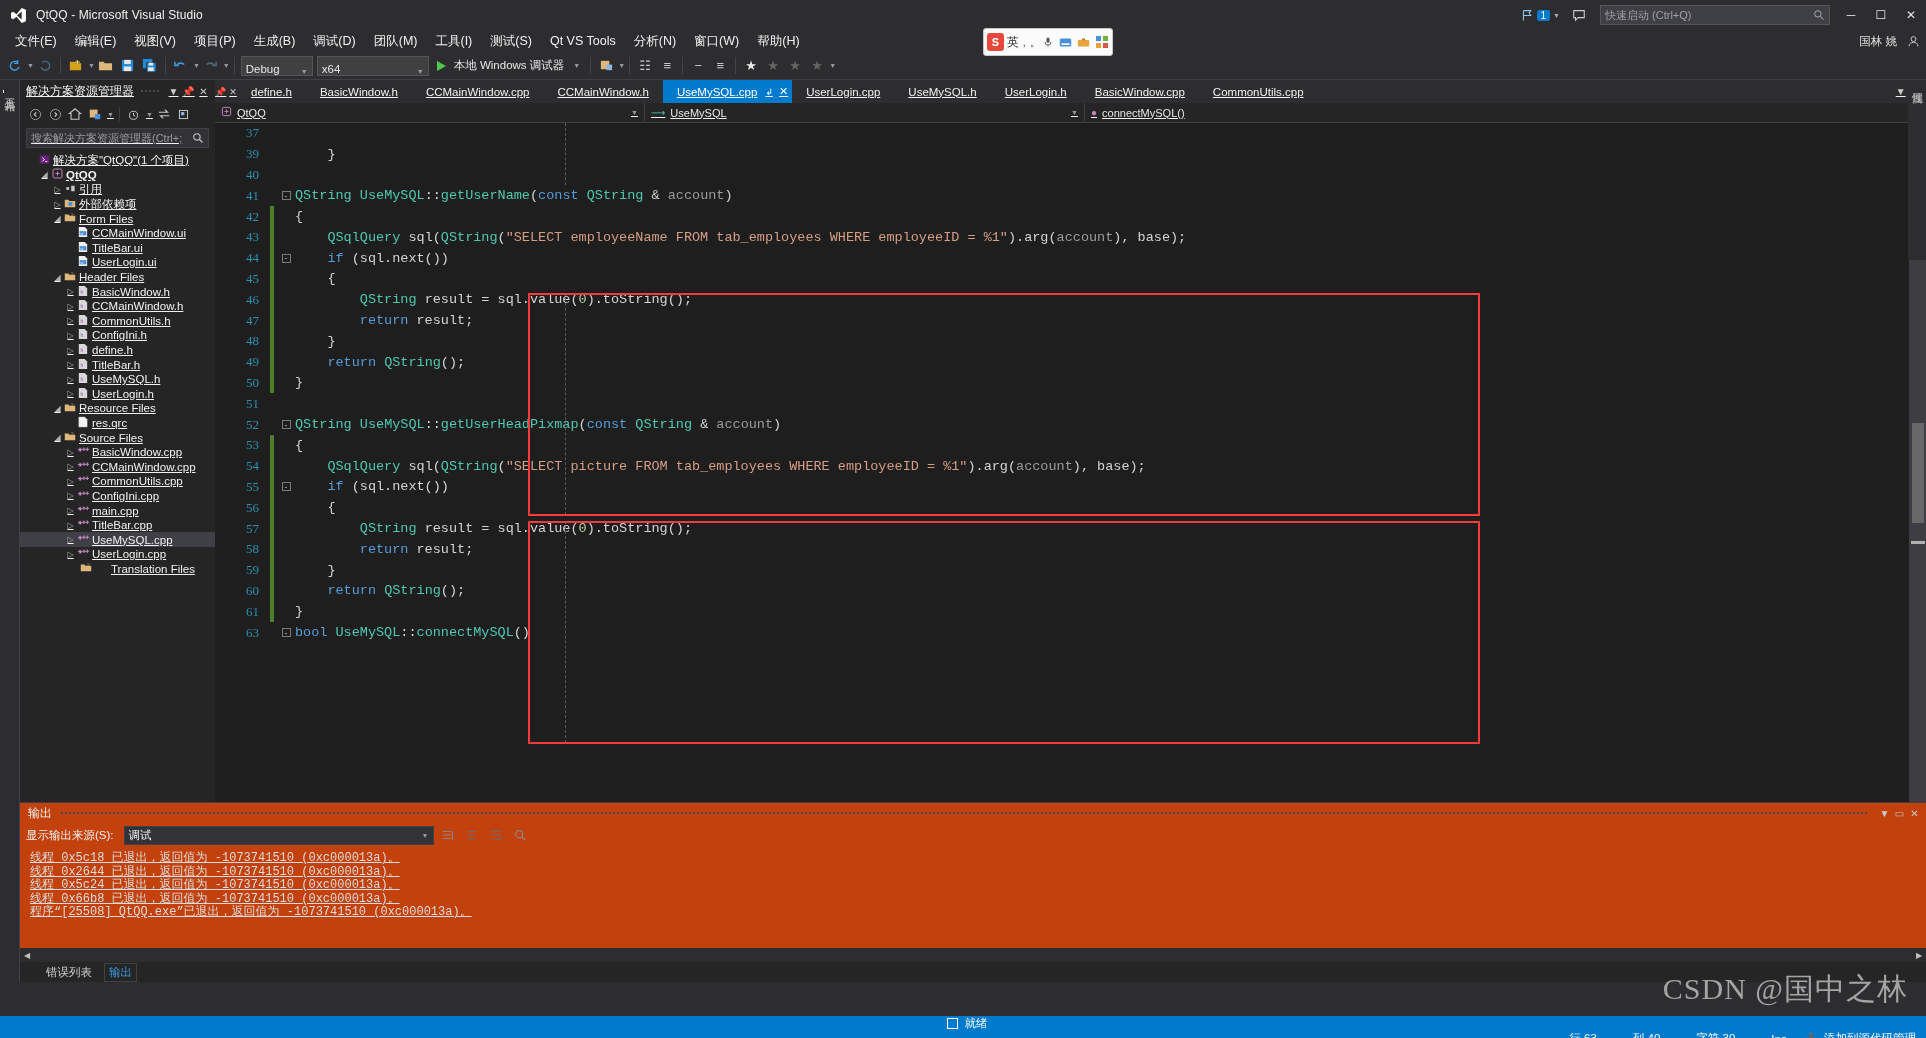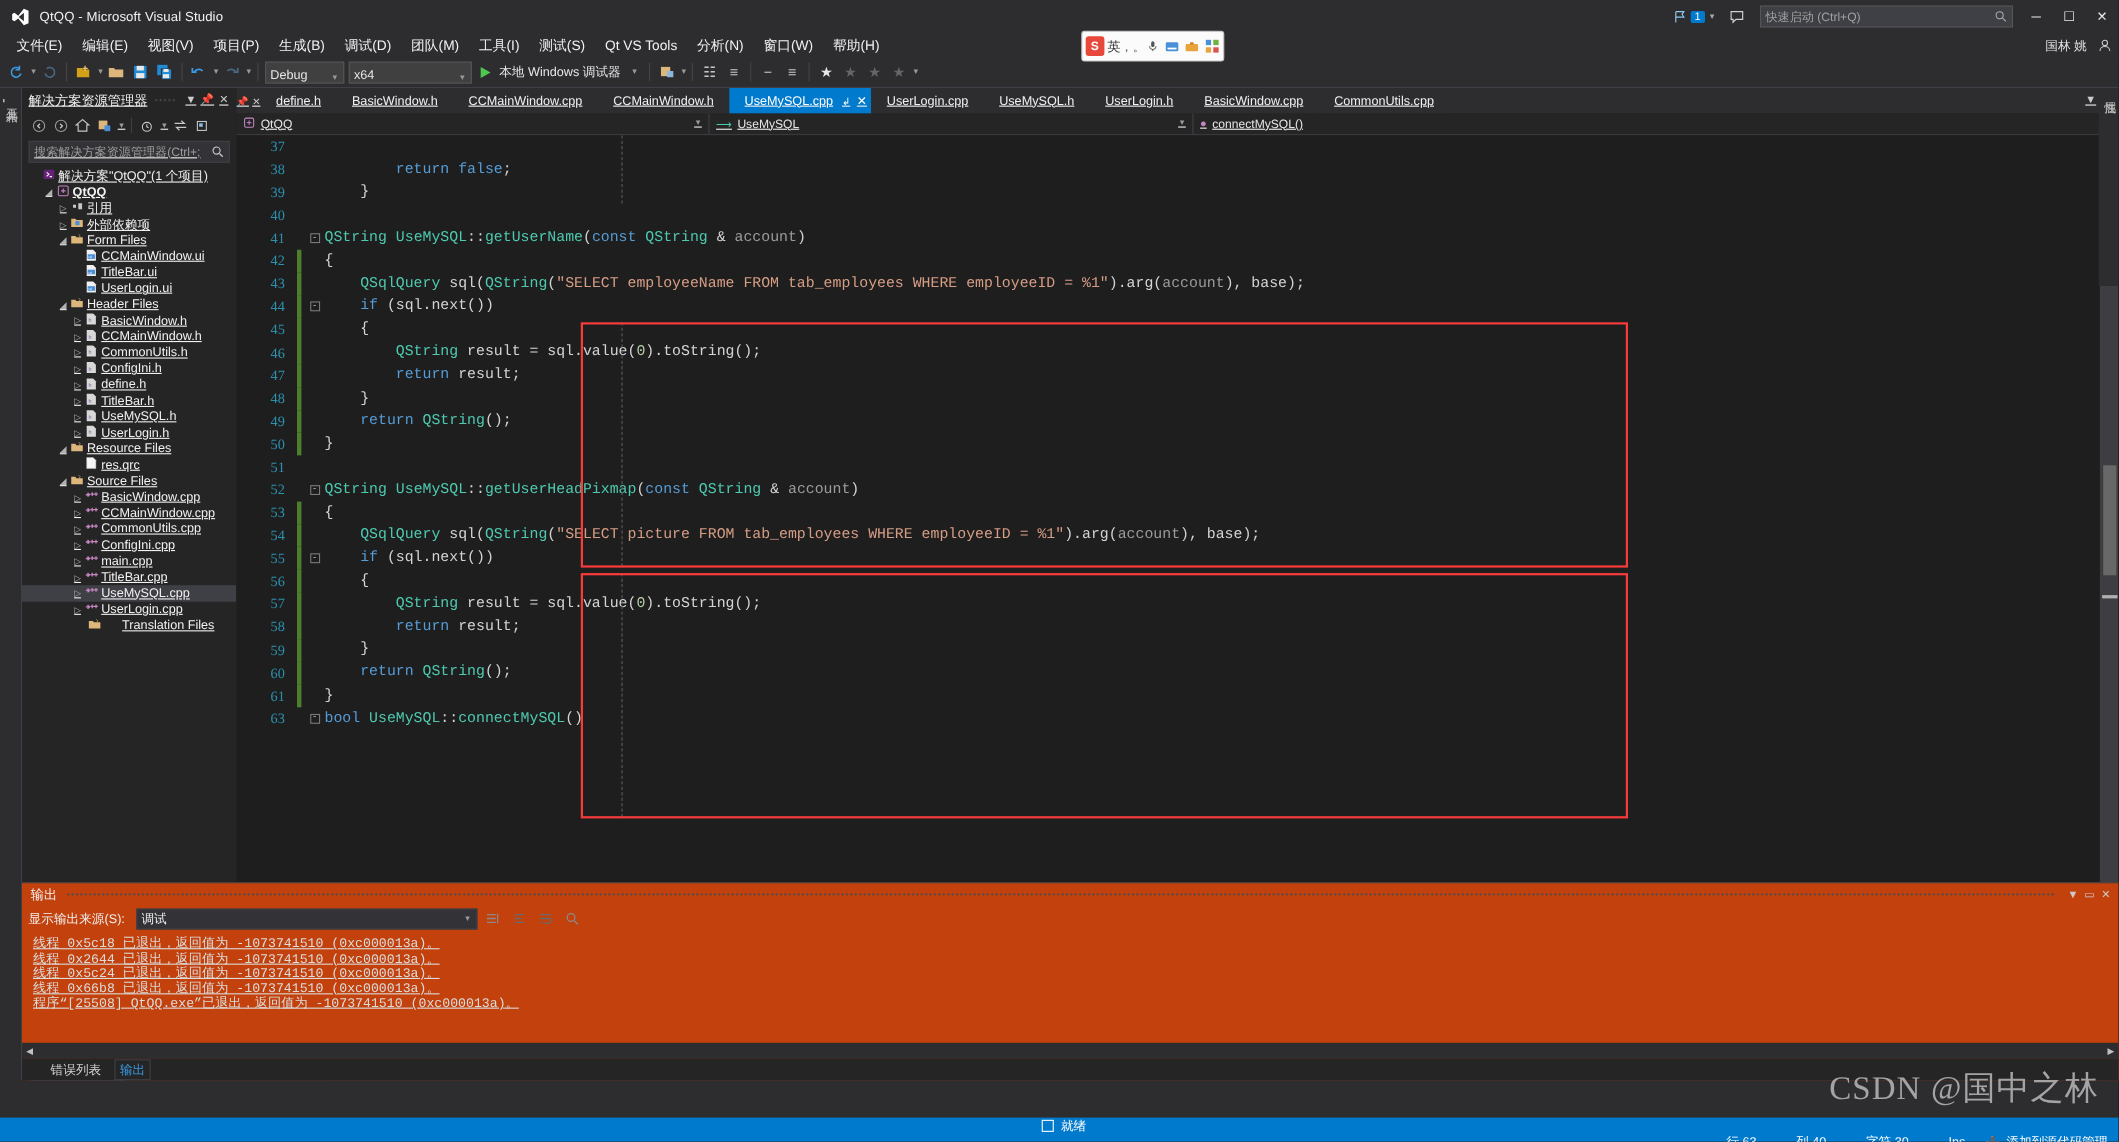--- a/index.html
+++ b/index.html
@@ -764,21 +764,20 @@
         </div>
         <div class="navseg s3">
           <span class="ns-ic" style="color:#c586c0;">●</span>
           <span class="nv">connectMySQL()</span>
         </div>
       </div>
 
       <div class="code-area">
         <div class="code-scroll" id="code-root">
             <div class="cline"><span class="lnum">37</span><span class="gutter-mark"></span><span class="fold"></span><span class="ctext"><span class="pn">    </span></span></div>
-            <div class="cline"><span class="lnum">38</span><span class="gutter-mark"></span><span class="fold"></span><span class="ctext"><span class="pn">        </span><span class="k">return</span><span class="pn"> </span><span class="k">false</span><span class="pn">;</span></span></div>
             <div class="cline"><span class="lnum">39</span><span class="gutter-mark"></span><span class="fold"></span><span class="ctext"><span class="pn">    }</span></span></div>
             <div class="cline"><span class="lnum">40</span><span class="gutter-mark"></span><span class="fold"></span><span class="ctext"><span class="pn"></span></span></div>
             <div class="cline"><span class="lnum">41</span><span class="gutter-mark"></span><span class="fold"><span class="foldbox">-</span></span><span class="ctext"><span class="ty">QString</span><span class="pn"> </span><span class="ty">UseMySQL</span><span class="pn">::</span><span class="ty">getUserName</span><span class="pn">(</span><span class="k">const</span><span class="pn"> </span><span class="ty">QString</span><span class="pn"> &amp; </span><span class="id">account</span><span class="pn">)</span></span></div>
             <div class="cline"><span class="lnum">42</span><span class="gutter-mark"><span class="gmark gm-green"></span></span><span class="fold"></span><span class="ctext"><span class="pn">{</span></span></div>
             <div class="cline"><span class="lnum">43</span><span class="gutter-mark"><span class="gmark gm-green"></span></span><span class="fold"></span><span class="ctext"><span class="pn">    </span><span class="ty">QSqlQuery</span><span class="pn"> sql(</span><span class="ty">QString</span><span class="pn">(</span><span class="st">"SELECT employeeName FROM tab_employees WHERE employeeID = %1"</span><span class="pn">).arg(</span><span class="id">account</span><span class="pn">), base);</span></span></div>
             <div class="cline"><span class="lnum">44</span><span class="gutter-mark"><span class="gmark gm-green"></span></span><span class="fold"><span class="foldbox">-</span></span><span class="ctext"><span class="pn">    </span><span class="k">if</span><span class="pn"> (sql.next())</span></span></div>
             <div class="cline"><span class="lnum">45</span><span class="gutter-mark"><span class="gmark gm-green"></span></span><span class="fold"></span><span class="ctext"><span class="pn">    {</span></span></div>
             <div class="cline"><span class="lnum">46</span><span class="gutter-mark"><span class="gmark gm-green"></span></span><span class="fold"></span><span class="ctext"><span class="pn">        </span><span class="ty">QString</span><span class="pn"> result = sql.value(</span><span class="num">0</span><span class="pn">).toString();</span></span></div>
             <div class="cline"><span class="lnum">47</span><span class="gutter-mark"><span class="gmark gm-green"></span></span><span class="fold"></span><span class="ctext"><span class="pn">        </span><span class="k">return</span><span class="pn"> result;</span></span></div>
             <div class="cline"><span class="lnum">48</span><span class="gutter-mark"><span class="gmark gm-green"></span></span><span class="fold"></span><span class="ctext"><span class="pn">    }</span></span></div>

